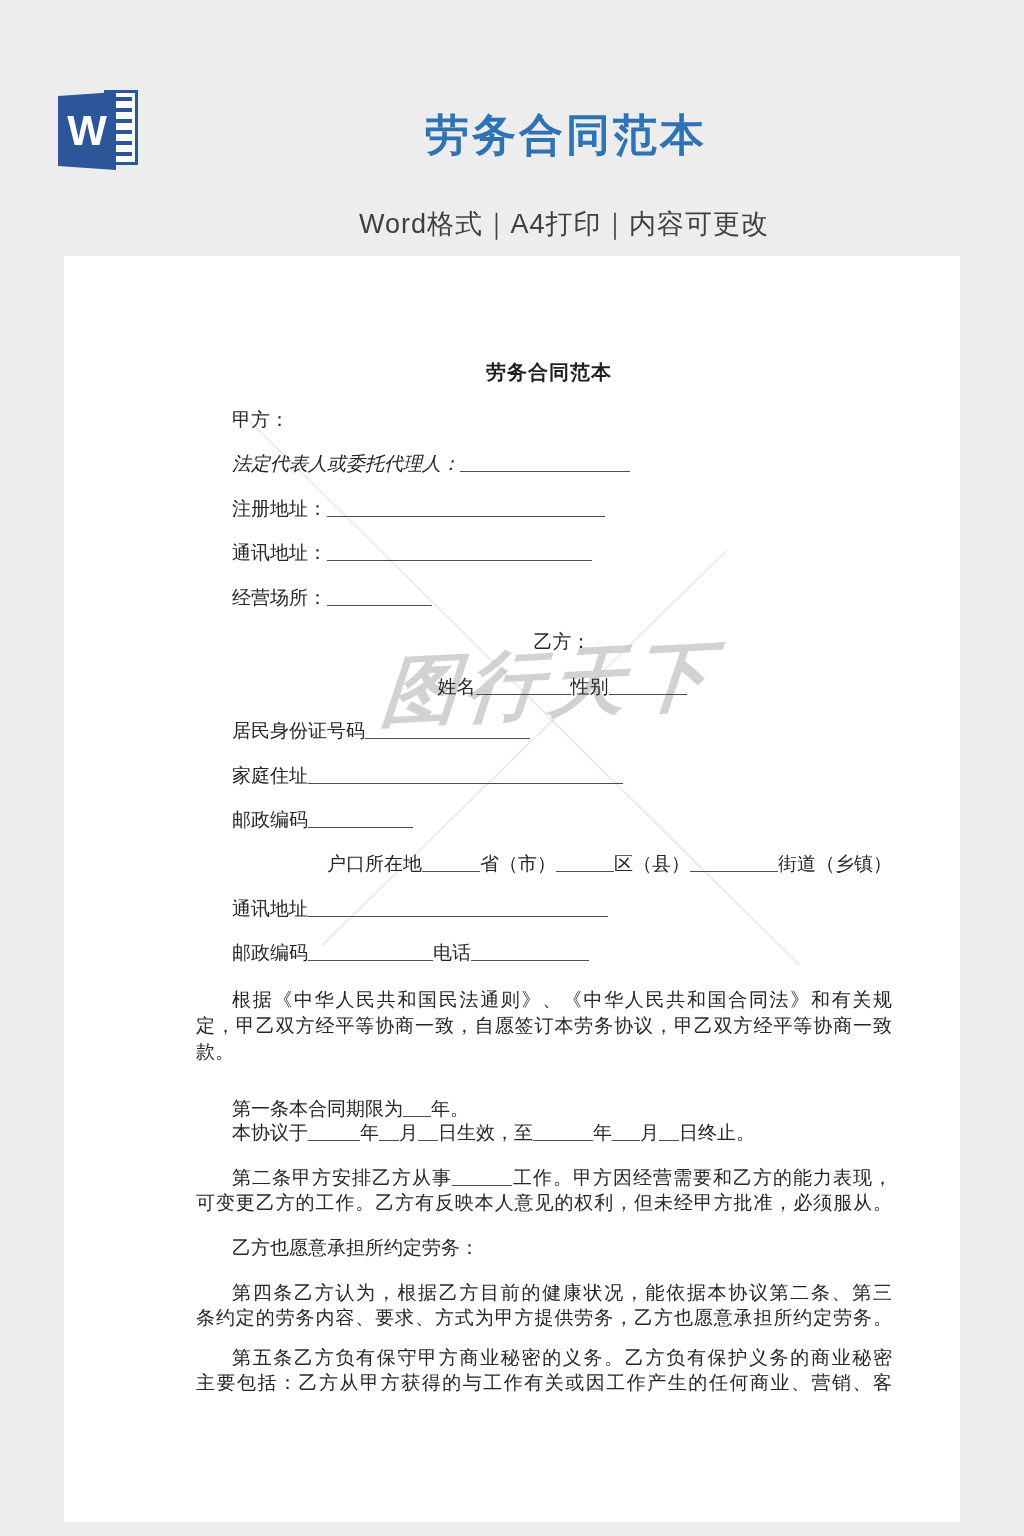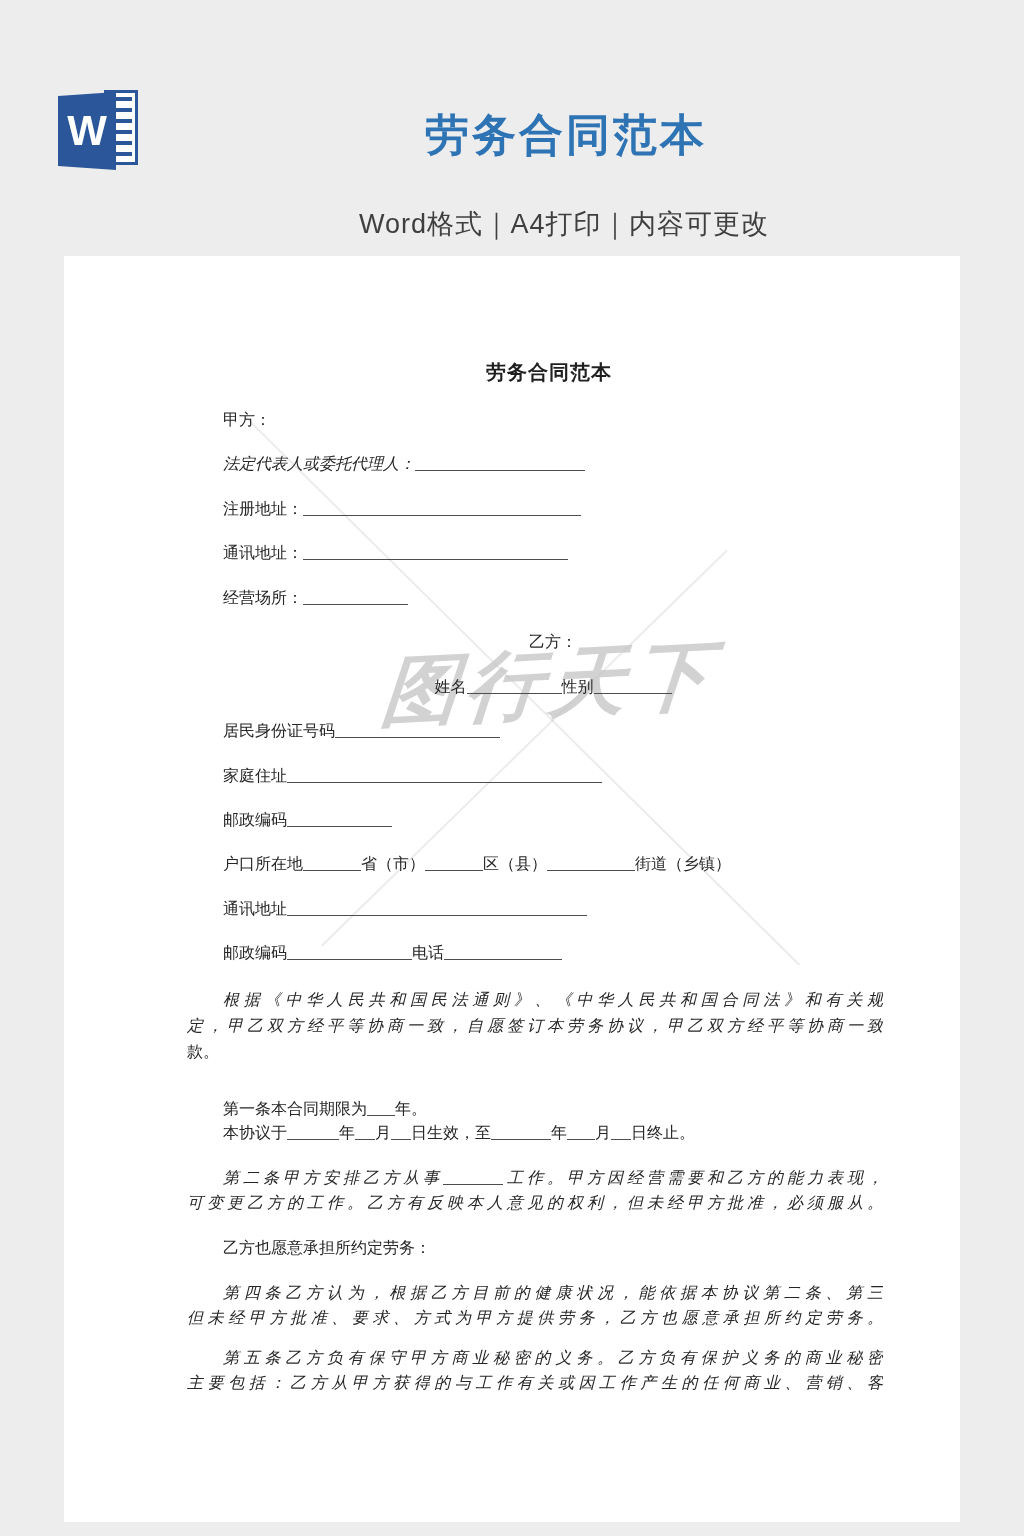--- a/index.html
+++ b/index.html
@@ -43,25 +43,25 @@
     position:absolute;left:64px;top:256px;width:896px;height:1266px;
     background:#ffffff;
     font-family:"Liberation Serif","DejaVu Serif",serif;
   }
   .doc-title{
     position:absolute;top:103px;left:137px;width:696px;
     text-align:center;font-weight:bold;font-size:20px;color:#1f1f1f;
     letter-spacing:1px;
   }
   .line{
-    position:absolute;left:123px;width:696px;box-sizing:border-box;
-    font-size:16px;line-height:26px;color:#262626;white-space:nowrap;
+    position:absolute;left:132px;width:696px;box-sizing:border-box;
+    font-size:19px;line-height:26px;color:#262626;white-space:nowrap;
   }
   .line.ind{padding-left:36px;}
-  .line.jst{text-align:justify;text-align-last:justify;overflow:hidden;font-style:italic;}
+  .line.jst{text-align:justify;text-align-last:justify;overflow:hidden;}
   .bl{
     display:inline-block;height:16px;vertical-align:-2px;
     border-bottom:1px solid #4d4d4d;
   }
   
   .wm-text{
     position:absolute;left:486px;top:429px;
     transform:translate(-50%,-50%) rotate(-3deg) skewX(-8deg);
     font-size:76px;font-weight:bold;font-style:italic;
     color:#c7c7c7;opacity:.8;letter-spacing:8px;white-space:nowrap;
@@ -99,29 +99,29 @@
       <div class="line ind" style="top: 151px;">甲方：</div>
       <div class="line ind" style="top: 195px; font-style: italic;">法定代表人或委托代理人：<span class="bl" style="width: 170px;"></span></div>
       <div class="line ind" style="top: 240px;">注册地址：<span class="bl" style="width: 278px;"></span></div>
       <div class="line ind" style="top: 284px;">通讯地址：<span class="bl" style="width: 265px;"></span></div>
       <div class="line ind" style="top: 329px;">经营场所：<span class="bl" style="width: 105px;"></span></div>
       <div class="line ind" style="top: 373px; text-align: center;">乙方：</div>
       <div class="line ind" style="top: 418px; text-align: center;">姓名<span class="bl" style="width: 95px;"></span>性别<span class="bl" style="width: 78px;"></span></div>
       <div class="line ind" style="top: 462px;">居民身份证号码<span class="bl" style="width: 165px;"></span></div>
       <div class="line ind" style="top: 507px;">家庭住址<span class="bl" style="width: 315px;"></span></div>
       <div class="line ind" style="top: 551px;">邮政编码<span class="bl" style="width: 105px;"></span></div>
-      <div class="line ind" style="top: 595px;">户口所在地<span class="bl" style="width: 58px;"></span>省（市）<span class="bl" style="width: 58px;"></span>区（县）<span class="bl" style="width: 88px;"></span>街道（乡镇）</div>
+      <div class="line ind" style="top: 595px; text-align: right;">户口所在地<span class="bl" style="width: 58px;"></span>省（市）<span class="bl" style="width: 58px;"></span>区（县）<span class="bl" style="width: 88px;"></span>街道（乡镇）</div>
       <div class="line ind" style="top: 640px;">通讯地址<span class="bl" style="width: 300px;"></span></div>
       <div class="line ind" style="top: 684px;">邮政编码<span class="bl" style="width: 125px;"></span>电话<span class="bl" style="width: 118px;"></span></div>
       <div class="line jst ind" style="top: 731px;">根据《中华人民共和国民法通则》、《中华人民共和国合同法》和有关规</div>
       <div class="line jst" style="top: 757px;">定，甲乙双方经平等协商一致，自愿签订本劳务协议，甲乙双方经平等协商一致</div>
       <div class="line" style="top: 783px;">款。</div>
       <div class="line ind" style="top: 819px; margin-top: 21px;">第一条本合同期限为<span class="bl" style="width: 28px;"></span>年。</div>
       <div class="line ind" style="top: 864px;">本协议于<span class="bl" style="width: 52px;"></span>年<span class="bl" style="width: 20px;"></span>月<span class="bl" style="width: 20px;"></span>日生效，至<span class="bl" style="width: 60px;"></span>年<span class="bl" style="width: 28px;"></span>月<span class="bl" style="width: 20px;"></span>日终止。</div>
       <div class="line jst ind" style="top: 909px;">第二条甲方安排乙方从事<span class="bl" style="width: 60px;"></span>工作。甲方因经营需要和乙方的能力表现，</div>
       <div class="line jst" style="top: 934px;">可变更乙方的工作。乙方有反映本人意见的权利，但未经甲方批准，必须服从。</div>
       <div class="line ind" style="top: 979px;">乙方也愿意承担所约定劳务：</div>
       <div class="line jst ind" style="top: 1024px;">第四条乙方认为，根据乙方目前的健康状况，能依据本协议第二条、第三</div>
-      <div class="line jst" style="top: 1049px;">但未经甲方批准、要求、方式为甲方提供劳务，乙方也愿意承担所约定劳务。</div>
+      <div class="line jst" style="top: 1049px;">条约定的劳务内容、要求、方式为甲方提供劳务，乙方也愿意承担所约定劳务。</div>
       <div class="line jst ind" style="top: 1089px;">第五条乙方负有保守甲方商业秘密的义务。乙方负有保护义务的商业秘密</div>
       <div class="line jst" style="top: 1114px;">主要包括：乙方从甲方获得的与工作有关或因工作产生的任何商业、营销、客</div>
     </div>
 </div>
 
 </body></html>

